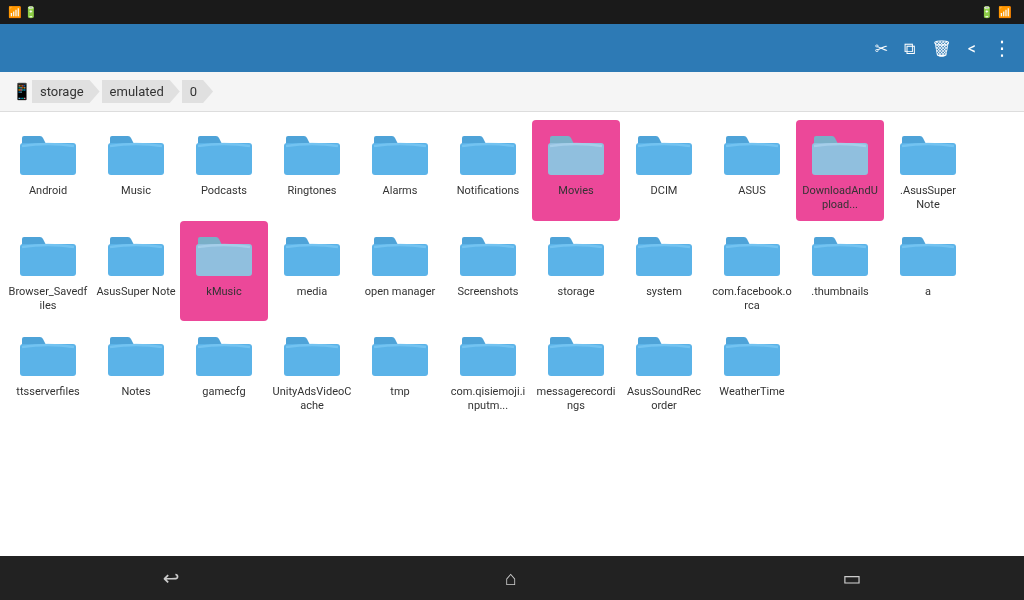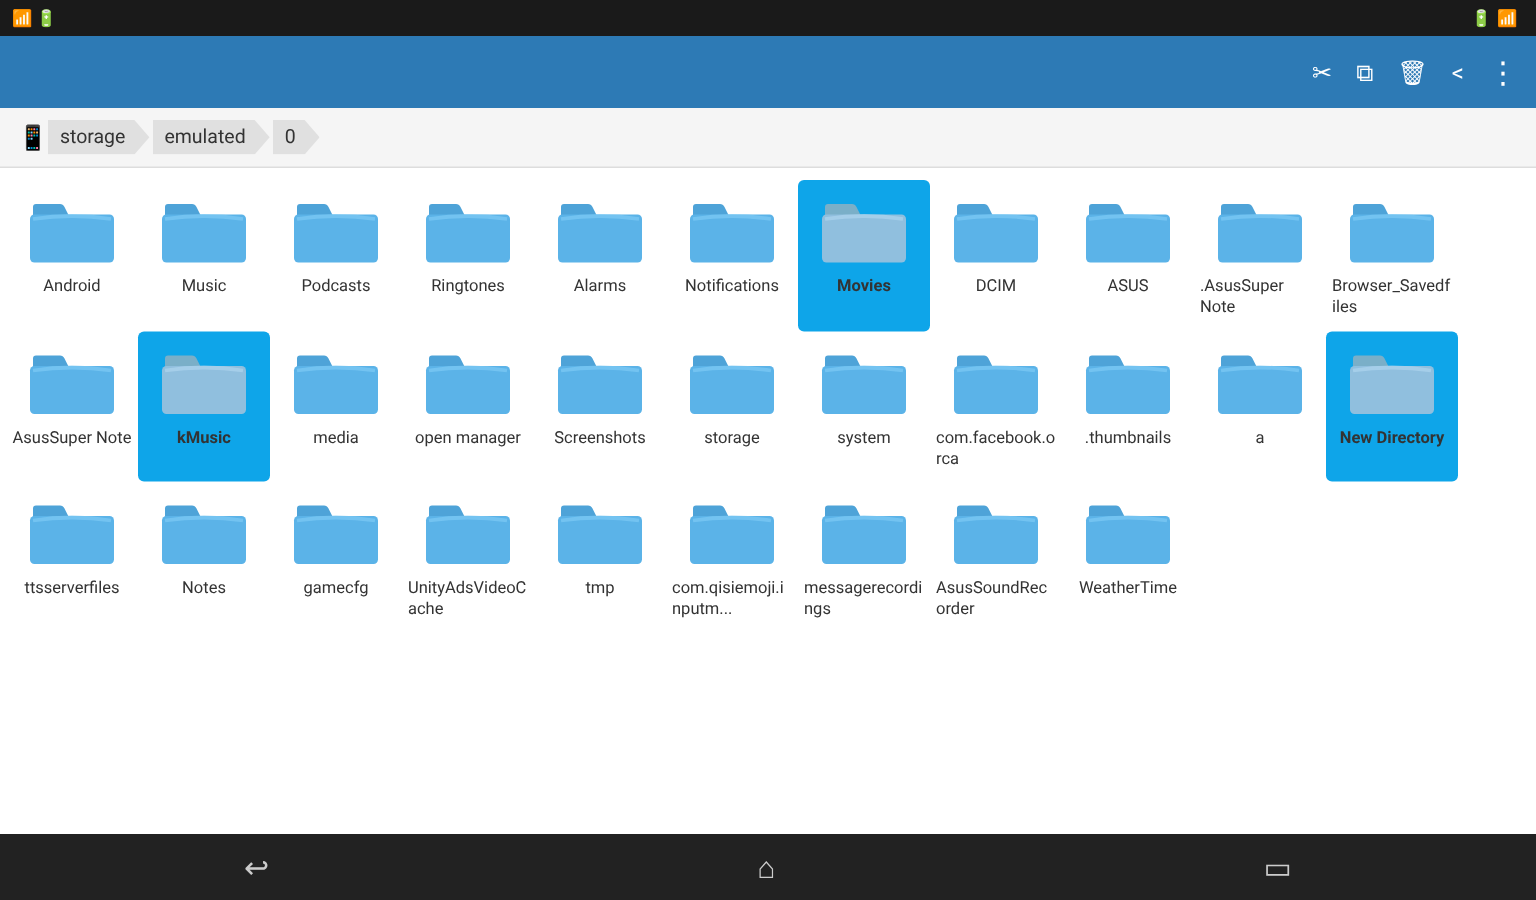--- a/index.html
+++ b/index.html
@@ -100,35 +100,35 @@
       width: 88px;
       display: flex;
       flex-direction: column;
       align-items: center;
       padding: 8px 4px;
       cursor: pointer;
       border-radius: 4px;
       position: relative;
     }
     .folder-item.selected {
-      background: #0ea5e9;
-      font-weight: bold;
+      background: #ec4899;
     }
     .folder-icon {
       width: 60px;
       height: 52px;
       position: relative;
     }
     .folder-svg {
       width: 60px;
       height: 52px;
     }
     .folder-name {
       font-size: 11px;
       color: #333;
+      text-align: center;
       word-break: break-word;
       line-height: 1.3;
       margin-top: 4px;
       max-width: 80px;
     }
 
     
     .bottom-nav {
       height: 44px;
       background: #222;
@@ -296,20 +296,33 @@
 
       <path d="M4,16 L4,10 Q4,8 6,8 L22,8 Q24,8 25,10 L28,16 Z" fill="#4ea3d8"></path>
 
       <rect x="2" y="15" width="56" height="32" rx="3" ry="3" fill="#5bb3e8"></rect>
 
       <path d="M4,18 Q30,14 56,18" stroke="#7dcaf5" stroke-width="2.5" fill="none" opacity="0.7"></path>
     </svg>
   </div>
       <span class="folder-name">ASUS</span>
     </div>
+    <div class="folder-item selected">
+      <div class="folder-icon">
+    <svg viewBox="0 0 60 52" class="folder-svg">
+
+      <path d="M4,16 L4,10 Q4,8 6,8 L22,8 Q24,8 25,10 L28,16 Z" fill="#7aafc8"></path>
+
+      <rect x="2" y="15" width="56" height="32" rx="3" ry="3" fill="#90bfde"></rect>
+
+      <path d="M4,18 Q30,14 56,18" stroke="#aed4ee" stroke-width="2.5" fill="none" opacity="0.7"></path>
+    </svg>
+  </div>
+      <span class="folder-name">DownloadAndUpload...</span>
+    </div>
     <div class="folder-item">
       <div class="folder-icon">
     <svg viewBox="0 0 60 52" class="folder-svg">
 
       <path d="M4,16 L4,10 Q4,8 6,8 L22,8 Q24,8 25,10 L28,16 Z" fill="#4ea3d8"></path>
 
       <rect x="2" y="15" width="56" height="32" rx="3" ry="3" fill="#5bb3e8"></rect>
 
       <path d="M4,18 Q30,14 56,18" stroke="#7dcaf5" stroke-width="2.5" fill="none" opacity="0.7"></path>
     </svg>
@@ -451,33 +464,20 @@
     <svg viewBox="0 0 60 52" class="folder-svg">
 
       <path d="M4,16 L4,10 Q4,8 6,8 L22,8 Q24,8 25,10 L28,16 Z" fill="#4ea3d8"></path>
 
       <rect x="2" y="15" width="56" height="32" rx="3" ry="3" fill="#5bb3e8"></rect>
 
       <path d="M4,18 Q30,14 56,18" stroke="#7dcaf5" stroke-width="2.5" fill="none" opacity="0.7"></path>
     </svg>
   </div>
       <span class="folder-name">a</span>
-    </div>
-    <div class="folder-item selected">
-      <div class="folder-icon">
-    <svg viewBox="0 0 60 52" class="folder-svg">
-
-      <path d="M4,16 L4,10 Q4,8 6,8 L22,8 Q24,8 25,10 L28,16 Z" fill="#7aafc8"></path>
-
-      <rect x="2" y="15" width="56" height="32" rx="3" ry="3" fill="#90bfde"></rect>
-
-      <path d="M4,18 Q30,14 56,18" stroke="#aed4ee" stroke-width="2.5" fill="none" opacity="0.7"></path>
-    </svg>
-  </div>
-      <span class="folder-name">New Directory</span>
     </div>
     <div class="folder-item">
       <div class="folder-icon">
     <svg viewBox="0 0 60 52" class="folder-svg">
 
       <path d="M4,16 L4,10 Q4,8 6,8 L22,8 Q24,8 25,10 L28,16 Z" fill="#4ea3d8"></path>
 
       <rect x="2" y="15" width="56" height="32" rx="3" ry="3" fill="#5bb3e8"></rect>
 
       <path d="M4,18 Q30,14 56,18" stroke="#7dcaf5" stroke-width="2.5" fill="none" opacity="0.7"></path>

